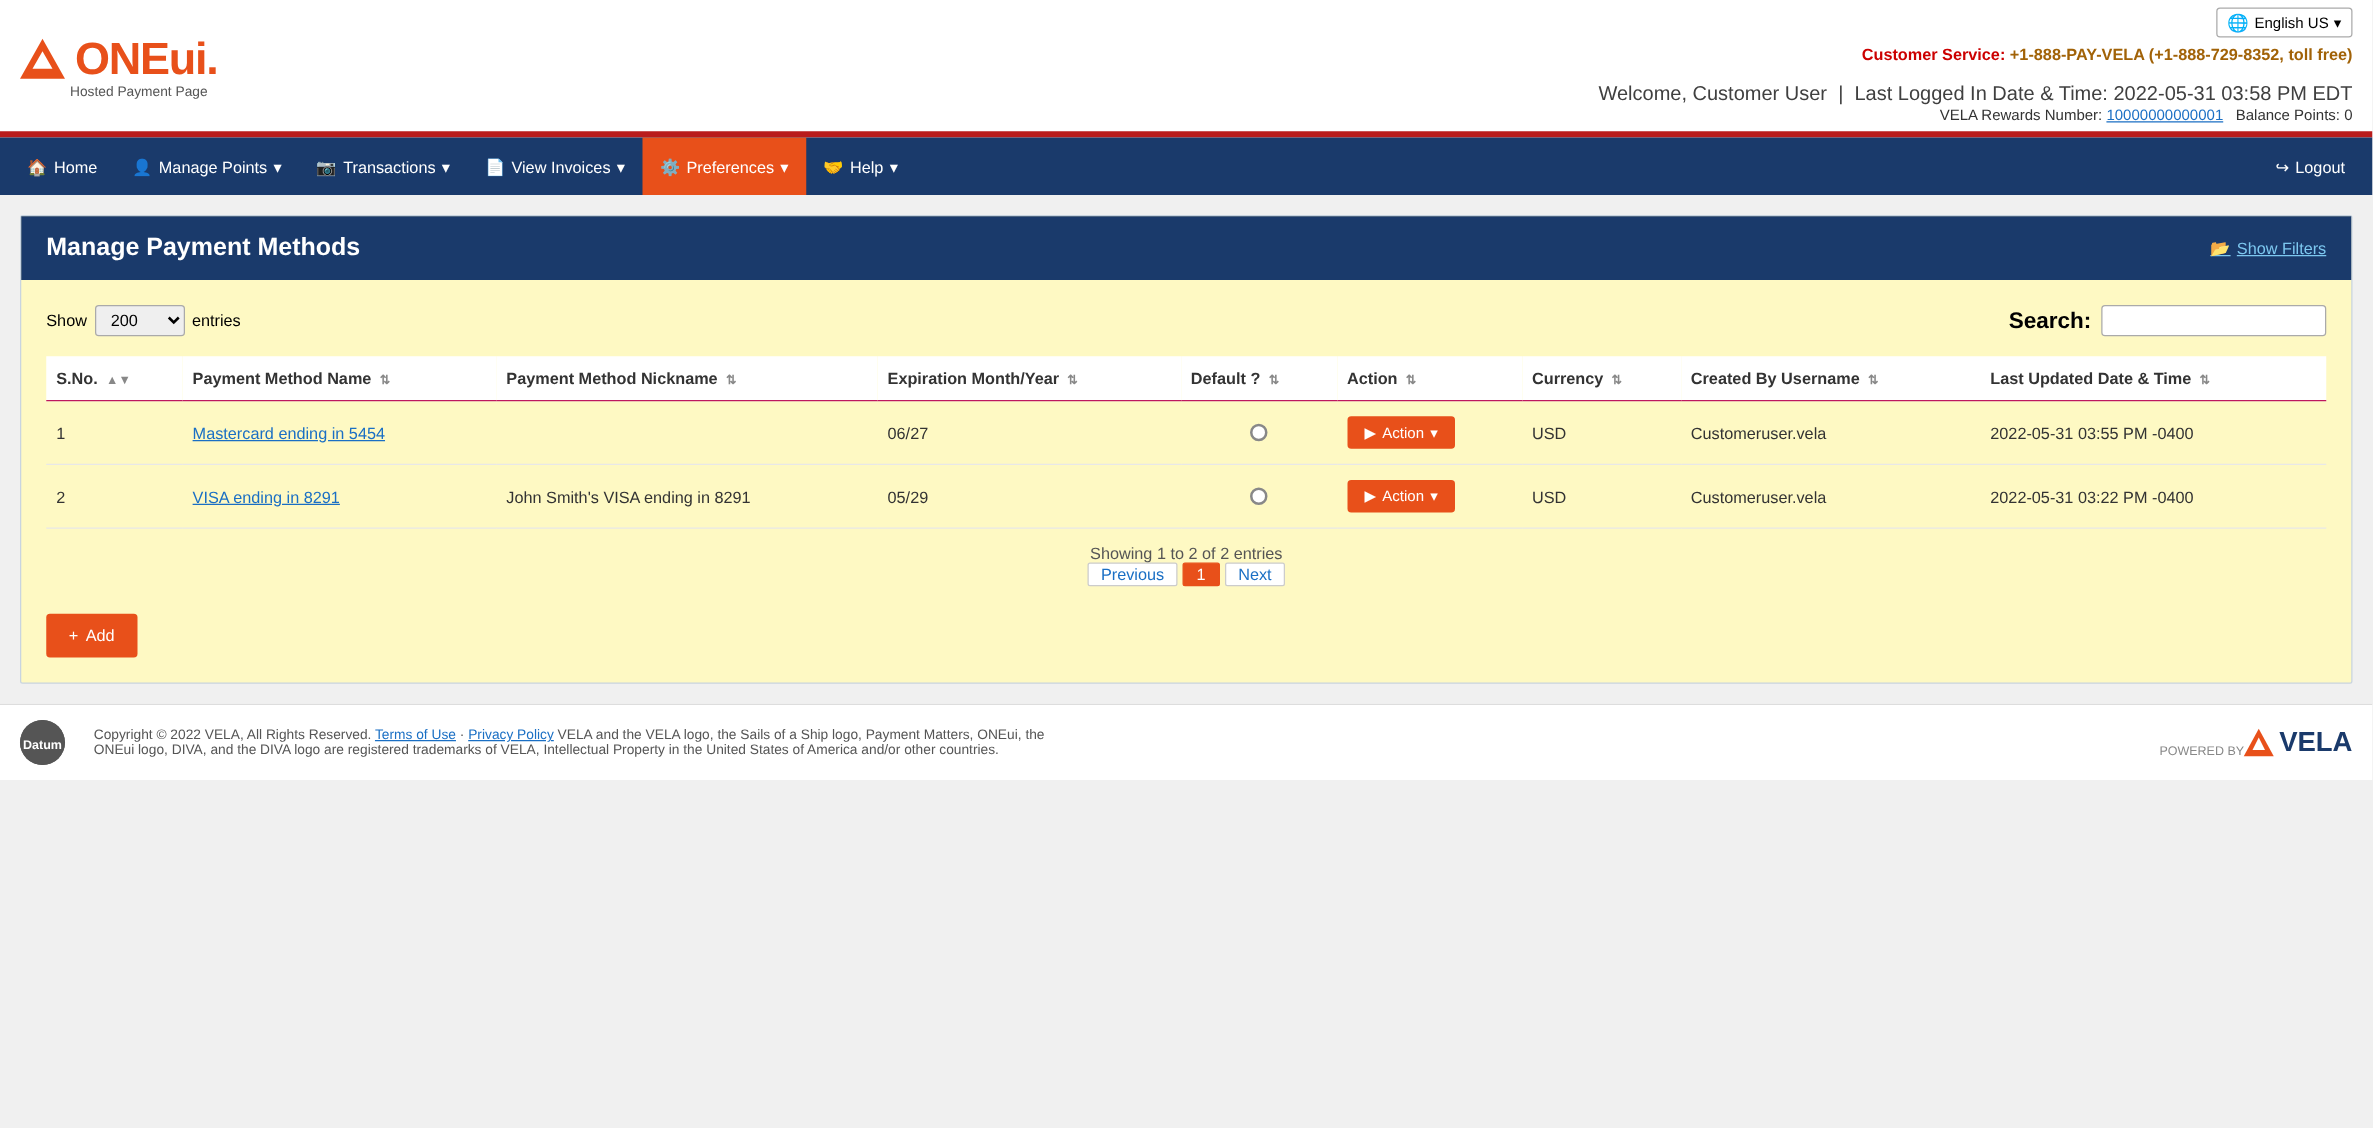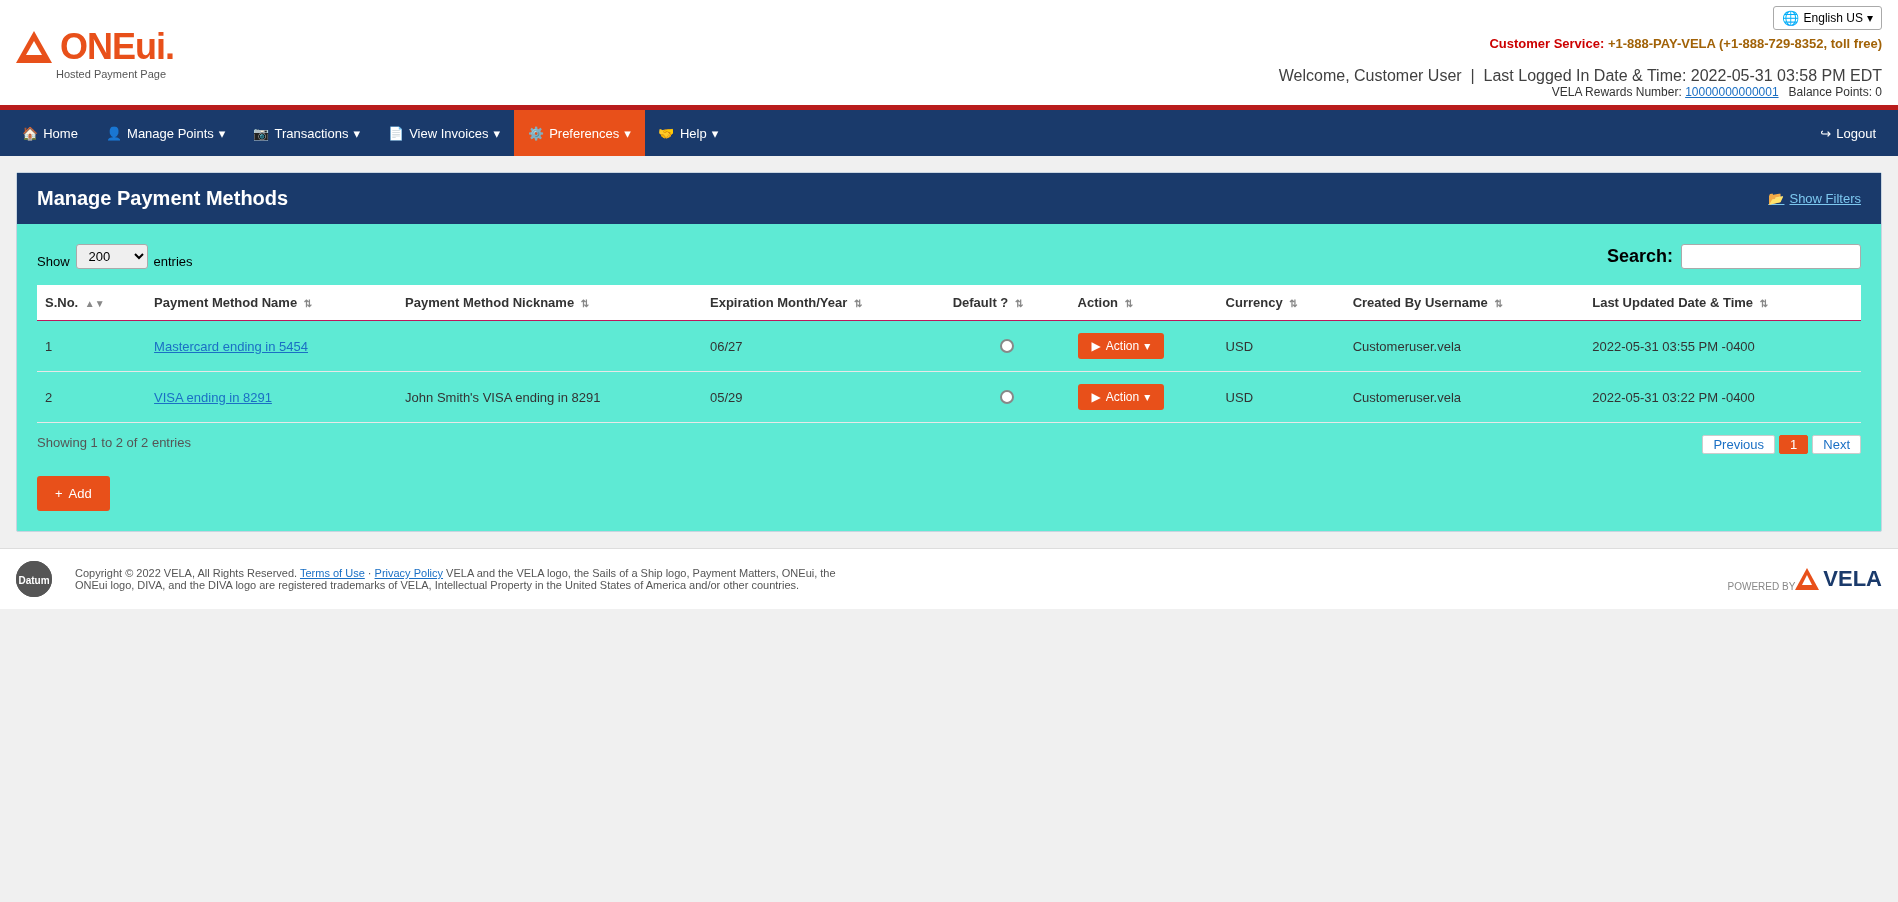--- a/index.html
+++ b/index.html
@@ -85,21 +85,21 @@
       display: flex;
       align-items: center;
       gap: 5px;
       cursor: pointer;
       font-size: 13px;
     }
 
     
     .main-content {
       margin: 16px;
-      background: #5eead4;
+      background: #fef9c3;
       border: 1px solid #c8d4e0;
       border-radius: 2px;
     }
     .section-header {
       background: #1a3a6b;
       color: #fff;
       padding: 14px 20px;
       display: flex;
       align-items: center;
       justify-content: space-between;
@@ -117,21 +117,21 @@
       text-decoration: underline;
     }
 
     .table-area { padding: 20px; }
     .table-controls {
       display: flex;
       align-items: center;
       justify-content: space-between;
       margin-bottom: 16px;
     }
-    .show-entries { display: flex; align-items: flex-end; gap: 6px; font-size: 13px; }
+    .show-entries { display: flex; align-items: center; gap: 6px; font-size: 13px; }
     .entries-select {
       border: 1px solid #aaa;
       padding: 3px 20px 3px 8px;
       border-radius: 3px;
       font-size: 13px;
       cursor: pointer;
       appearance: auto;
     }
     .search-area { display: flex; align-items: center; gap: 8px; }
     .search-label { font-size: 18px; font-weight: bold; }
@@ -176,24 +176,26 @@
       width: 14px; height: 14px;
       border: 2px solid #888;
       border-radius: 50%;
       background: #fff;
       cursor: pointer;
     }
 
     
     .table-footer {
       display: flex;
+      align-items: center;
       justify-content: space-between;
       padding: 12px 0 6px 0;
       font-size: 13px;
       color: #1a6fc4;
+      flex-direction: column;
     }
     .showing-text { color: #555; }
     .pagination { display: flex; align-items: center; gap: 4px; }
     .page-btn {
       padding: 1px 10px;
       border: 1px solid #ccc;
       background: #fff;
       cursor: pointer;
       font-size: 13px;
       color: #1a6fc4;

